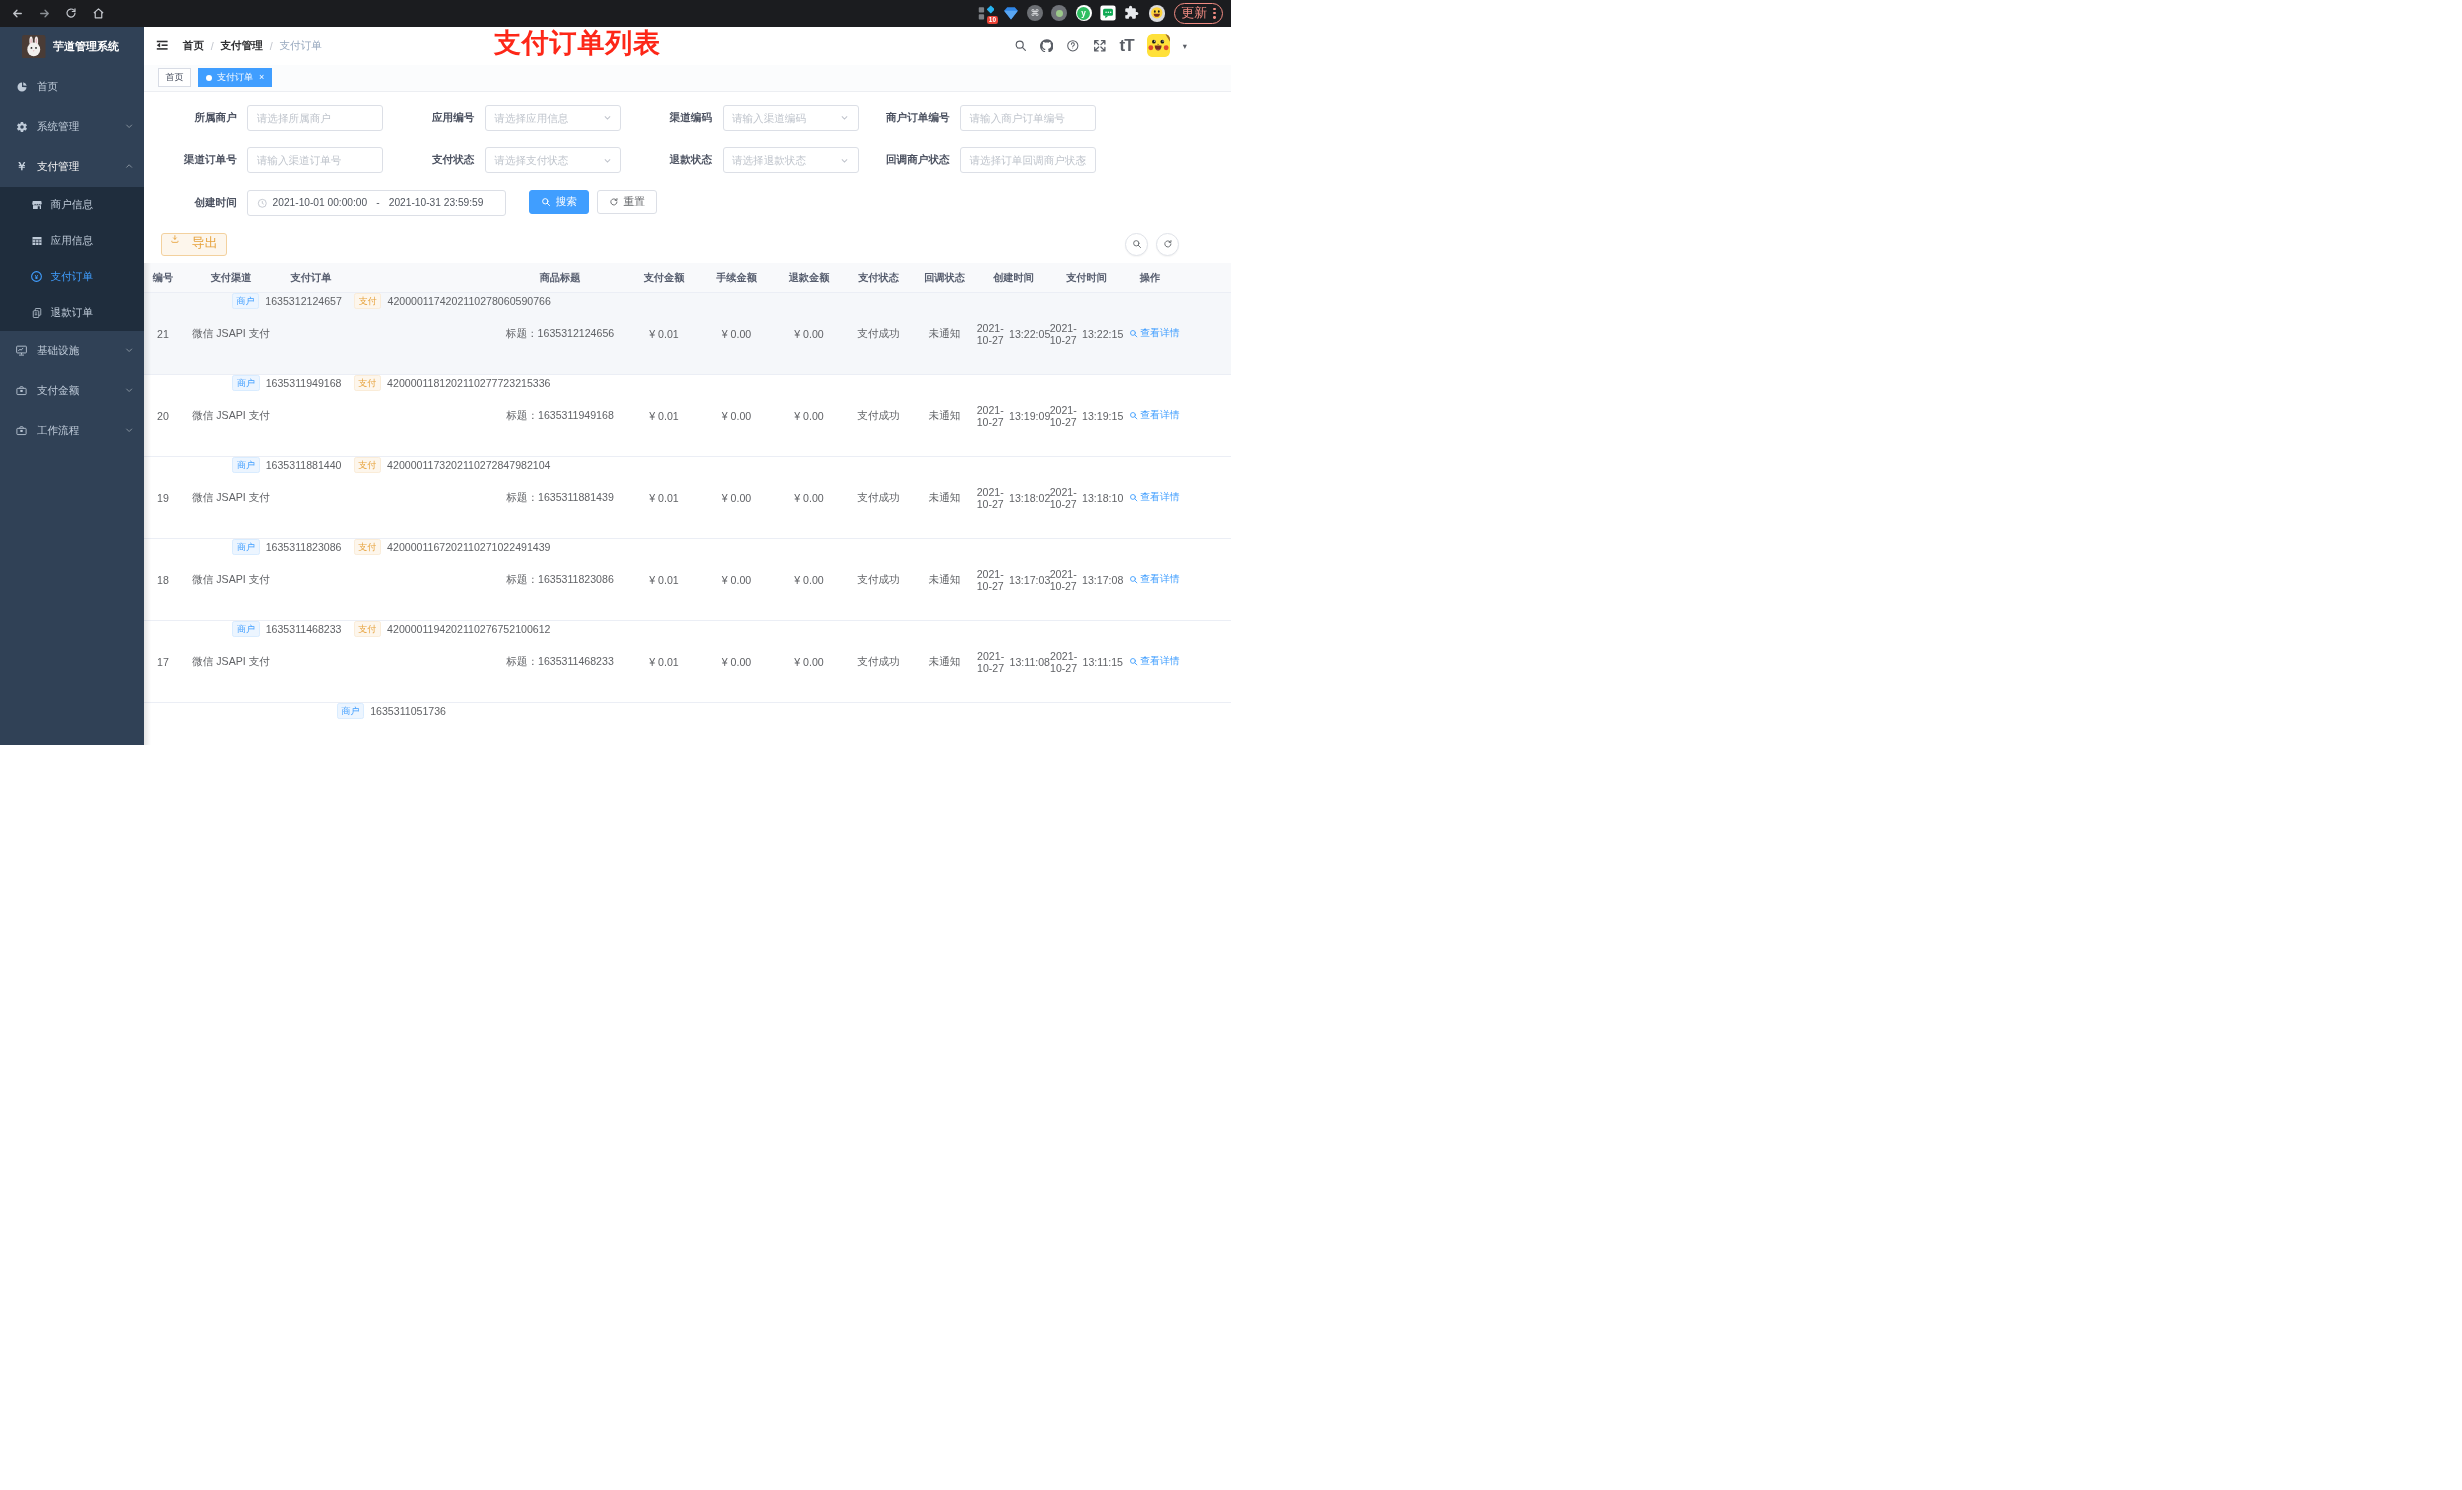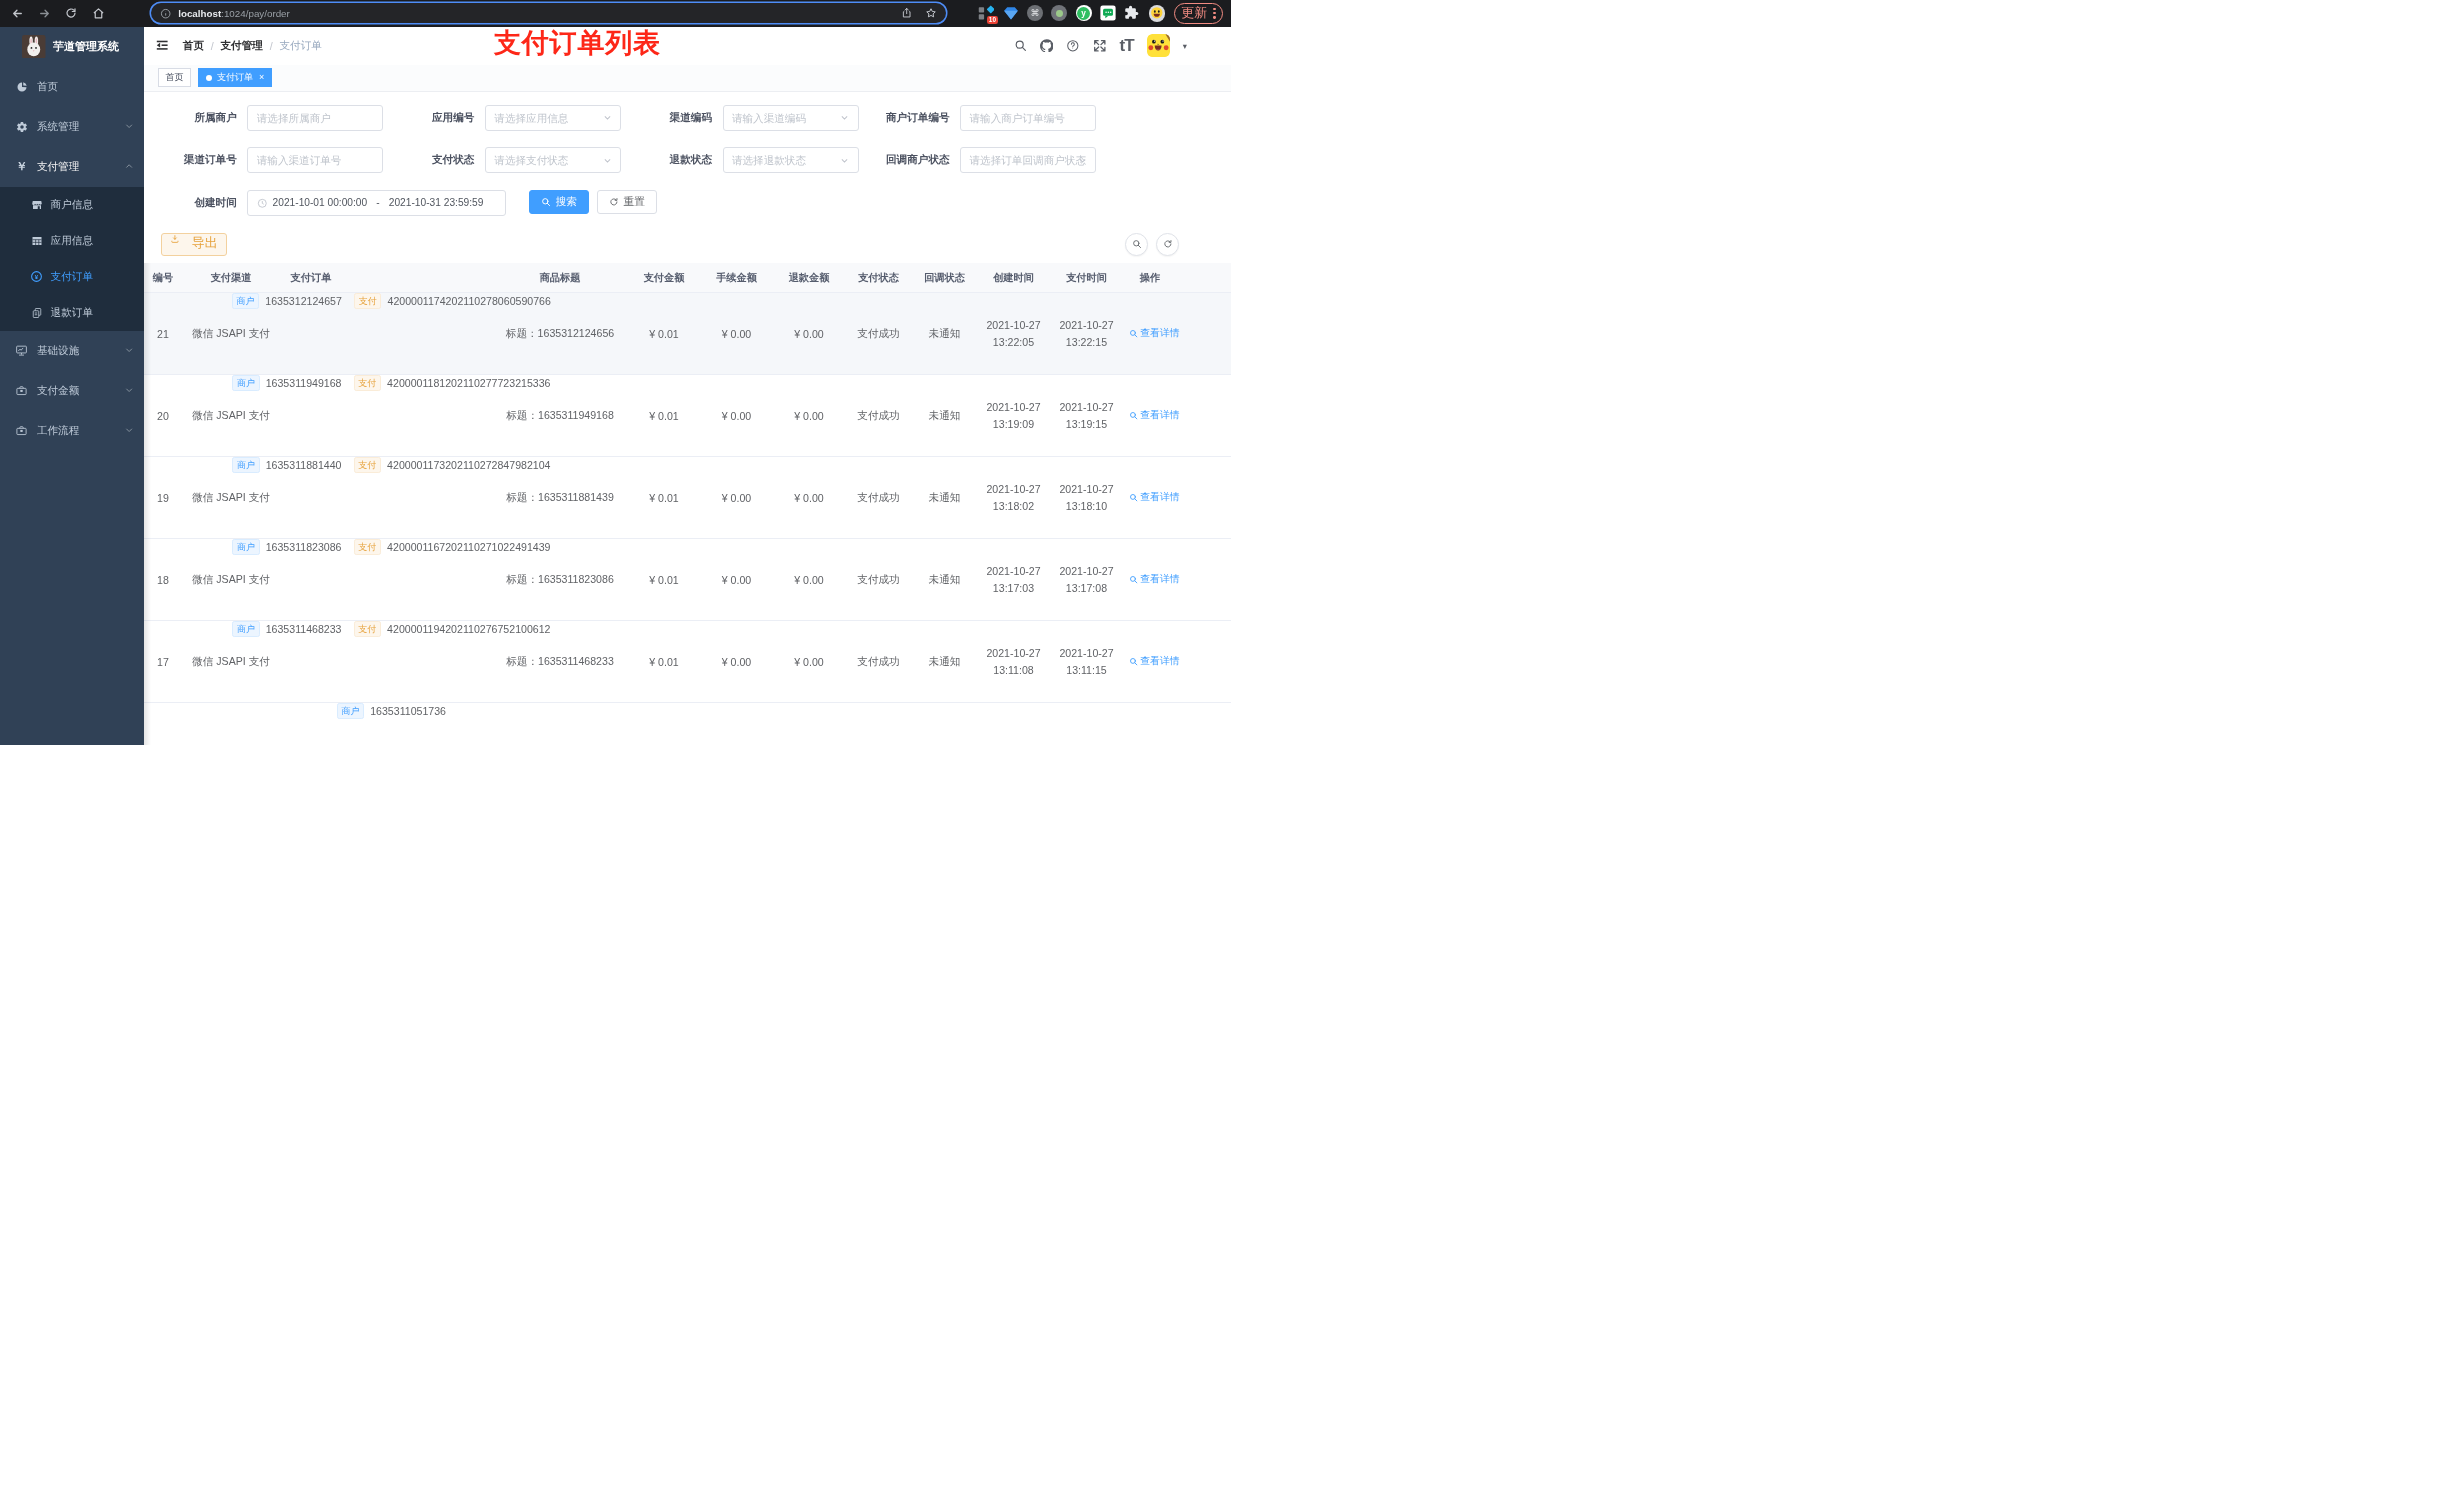--- a/index.html
+++ b/index.html
@@ -95,21 +95,21 @@
   .th.c12{justify-content:flex-start;padding-left:16.7px}
   .trow{height:81px;border-top:0.8px solid #ebeef5;font-size:10.6px;color:#606266;background:#fff}
   .trow.row-hover{background:#f5f7fa}
   .td.c3{align-items:flex-start;justify-content:center;gap:12px;padding-left:10.6px}
   .td.c12{justify-content:flex-start;padding-left:6px}
   .tagline{display:flex;align-items:center;gap:6px;white-space:nowrap}
   .pill{height:16px;padding:0 3.8px;border-radius:2.3px;font-size:9px;display:inline-flex;align-items:center;
     border:0.8px solid;box-sizing:border-box}
   .pill-m{color:#409eff;background:#ecf5ff;border-color:#d9ecff}
   .pill-p{color:#e6a23c;background:#fdf6ec;border-color:#faecd8}
-  .two{display:flex;flex-direction:column;gap:5.3px;align-items:center}
+  .two{display:flex;gap:5.3px;align-items:center}
   .op{color:#409eff;display:flex;align-items:center;gap:2.3px;font-size:9.8px;cursor:pointer;text-decoration:none}
   
   .annotation{position:absolute;left:494px;top:30px;font-size:27px;font-weight:700;color:#fd2718;
     letter-spacing:0.8px;z-index:20;line-height:1;white-space:nowrap}
 </style>
 </head>
 <body>
 
 <div class="browser">
   <div class="bnav">
@@ -126,42 +126,20 @@
     <span>
         <svg width="12" height="12" viewBox="0 0 24 24" fill="none" stroke="currentColor" stroke-width="2.4" stroke-linecap="round">
           <path d="M20 12a8 8 0 1 1-2.3-5.6M20 3.5V9h-5.5"></path>
         </svg>
       </span>
     <span>
         <svg width="13" height="13" viewBox="0 0 24 24" fill="none" stroke="currentColor" stroke-width="2.2" stroke-linejoin="round">
           <path d="M3.5 11L12 3.5 20.5 11M6 9.5V20h12V9.5"></path>
         </svg>
       </span>
-  </div>
-  <div class="urlbar">
-    <span style="color:#9aa0a6">
-        <svg width="11.4" height="11.4" viewBox="0 0 24 24" fill="none" stroke="currentColor" stroke-width="2">
-          <circle cx="12" cy="12" r="9"></circle>
-          <path d="M12 11v5M12 7.5v.5"></path>
-        </svg>
-      </span>
-    <span class="urltxt"><span class="urlhost">localhost</span><span class="urlrest">:1024/pay/order</span></span>
-    <span class="url-spacer"></span>
-    <span class="urlicons">
-      <span>
-          <svg width="11.4" height="11.4" viewBox="0 0 24 24" fill="none" stroke="currentColor" stroke-width="2" stroke-linecap="round" stroke-linejoin="round">
-            <path d="M12 3v11M8.5 6.5L12 3l3.5 3.5M6 10H5v11h14V10h-1"></path>
-          </svg>
-        </span>
-      <span>
-          <svg width="12" height="12" viewBox="0 0 24 24" fill="none" stroke="currentColor" stroke-width="2" stroke-linejoin="round">
-            <path d="M12 3.5l2.6 5.4 5.9.8-4.3 4.1 1 5.9-5.2-2.8-5.2 2.8 1-5.9L3.5 9.7l5.9-.8z"></path>
-          </svg>
-        </span>
-    </span>
   </div>
   <div class="extrow">
     <span class="extic">
       <svg width="16" height="16" viewBox="0 0 21 21">
           <rect x="1" y="3" width="7" height="7" rx="1" fill="#7d8085"></rect>
           <rect x="1" y="12" width="7" height="7" rx="1" fill="#7d8085"></rect>
           <rect x="13" y="2" width="7.5" height="7.5" rx="1" fill="#27b3f0" transform="rotate(45 16.75 5.75)"></rect>
         </svg>
       <span class="badge">10</span>
     </span>

